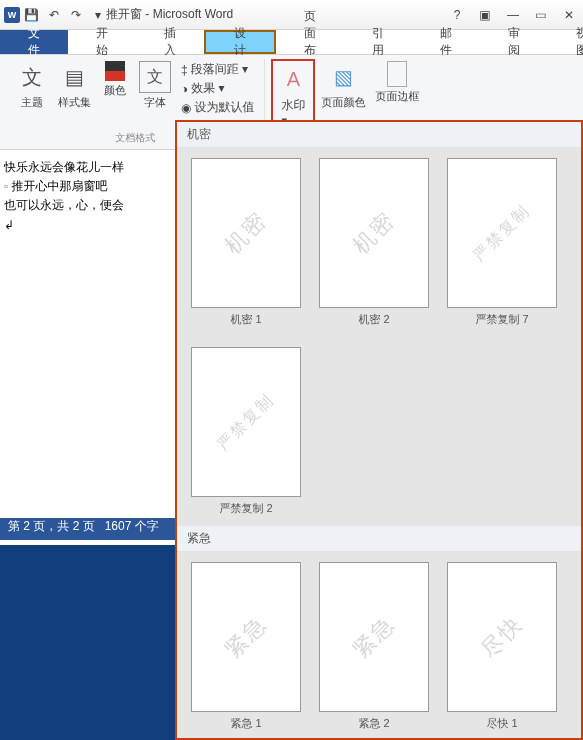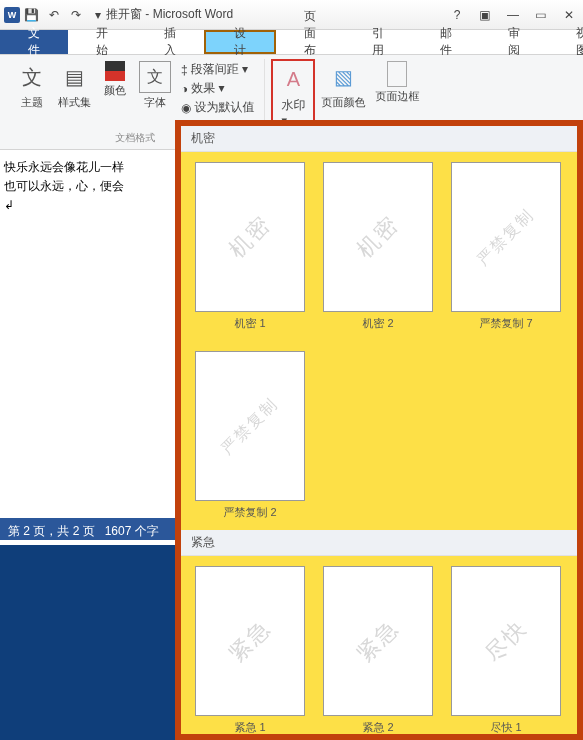--- a/index.html
+++ b/index.html
@@ -22,23 +22,23 @@
 .rbtn{display:flex;flex-direction:column;align-items:center;padding:2px 4px;cursor:pointer;min-width:36px}
 .rbtn.active{border:2px solid #d4332a}
 .ricon{width:32px;height:32px;display:flex;align-items:center;justify-content:center;font-size:20px;color:#555}
 .rlabel{font-size:11px;color:#444;margin-top:2px}
 .rgroup-label{font-size:10px;color:#888;padding-top:2px}
 .small-opts{display:flex;flex-direction:column;gap:2px;font-size:11px;color:#444;padding:2px 4px}
 .small-opt{display:flex;align-items:center;gap:3px;cursor:pointer}
 .doc{position:absolute;top:150px;left:0;width:175px;padding:8px 4px;font-size:13px;line-height:1.6;color:#000}
 .doc .sq{color:#888}
 .doc .under{text-decoration:underline wavy #d4332a}
-.statusbar{position:absolute;left:0;bottom:200px;width:175px;height:22px;background:#2b579a;color:#fff;font-size:11px;display:flex;align-items:flex-end;padding:0 8px;gap:10px}
+.statusbar{position:absolute;left:0;bottom:200px;width:175px;height:22px;background:#2b579a;color:#fff;font-size:11px;display:flex;align-items:flex-start;padding:0 8px;gap:10px}
 .blue-bg{position:absolute;left:0;top:545px;width:175px;height:195px;background:#0f3e7a}
-.gallery{position:absolute;left:175px;top:120px;right:0;bottom:0;background:#fde047;border:6px solid #c2410c;overflow:hidden}
+.gallery{position:absolute;left:175px;top:120px;right:0;bottom:0;background:#e5e5e5;border:2px solid #c2410c;overflow:hidden}
 .gsection-h{background:#eef1f5;padding:4px 10px;color:#555;font-size:12px;border-bottom:1px solid #e1e1e1}
 .grow{display:flex;gap:18px;padding:10px 14px;flex-wrap:wrap}
 .gitem{display:flex;flex-direction:column;align-items:center;cursor:pointer}
 .gthumb{width:110px;height:150px;border:1px solid #999;background:#fff;display:flex;align-items:center;justify-content:center;position:relative}
 .wm-text{color:#d8d8d8;font-size:22px;transform:rotate(-45deg);letter-spacing:2px;white-space:nowrap}
 .gcap{font-size:11px;color:#555;margin-top:4px}
 </style>
 </head>
 <body>
 
@@ -122,20 +122,21 @@
       <div class="rbtn">
         <div class="ricon" style="border:1px solid #aaa;width:20px;height:26px"></div>
         <div class="rlabel">页面边框</div>
       </div>
     </div>
   </div>
 </div>
 
 <div class="doc">
   <div>快乐永远会像花儿一样</div>
+  <div><span class="sq">▫</span> <span>推开心中那扇窗吧</span></div>
   <div>也可以永远，心，便会</div>
   <div>↲</div>
 </div>
 
 <div class="statusbar">
   <span>第 2 页，共 2 页</span>
   <span>1607 个字</span>
 </div>
 <div class="blue-bg"></div>
 

